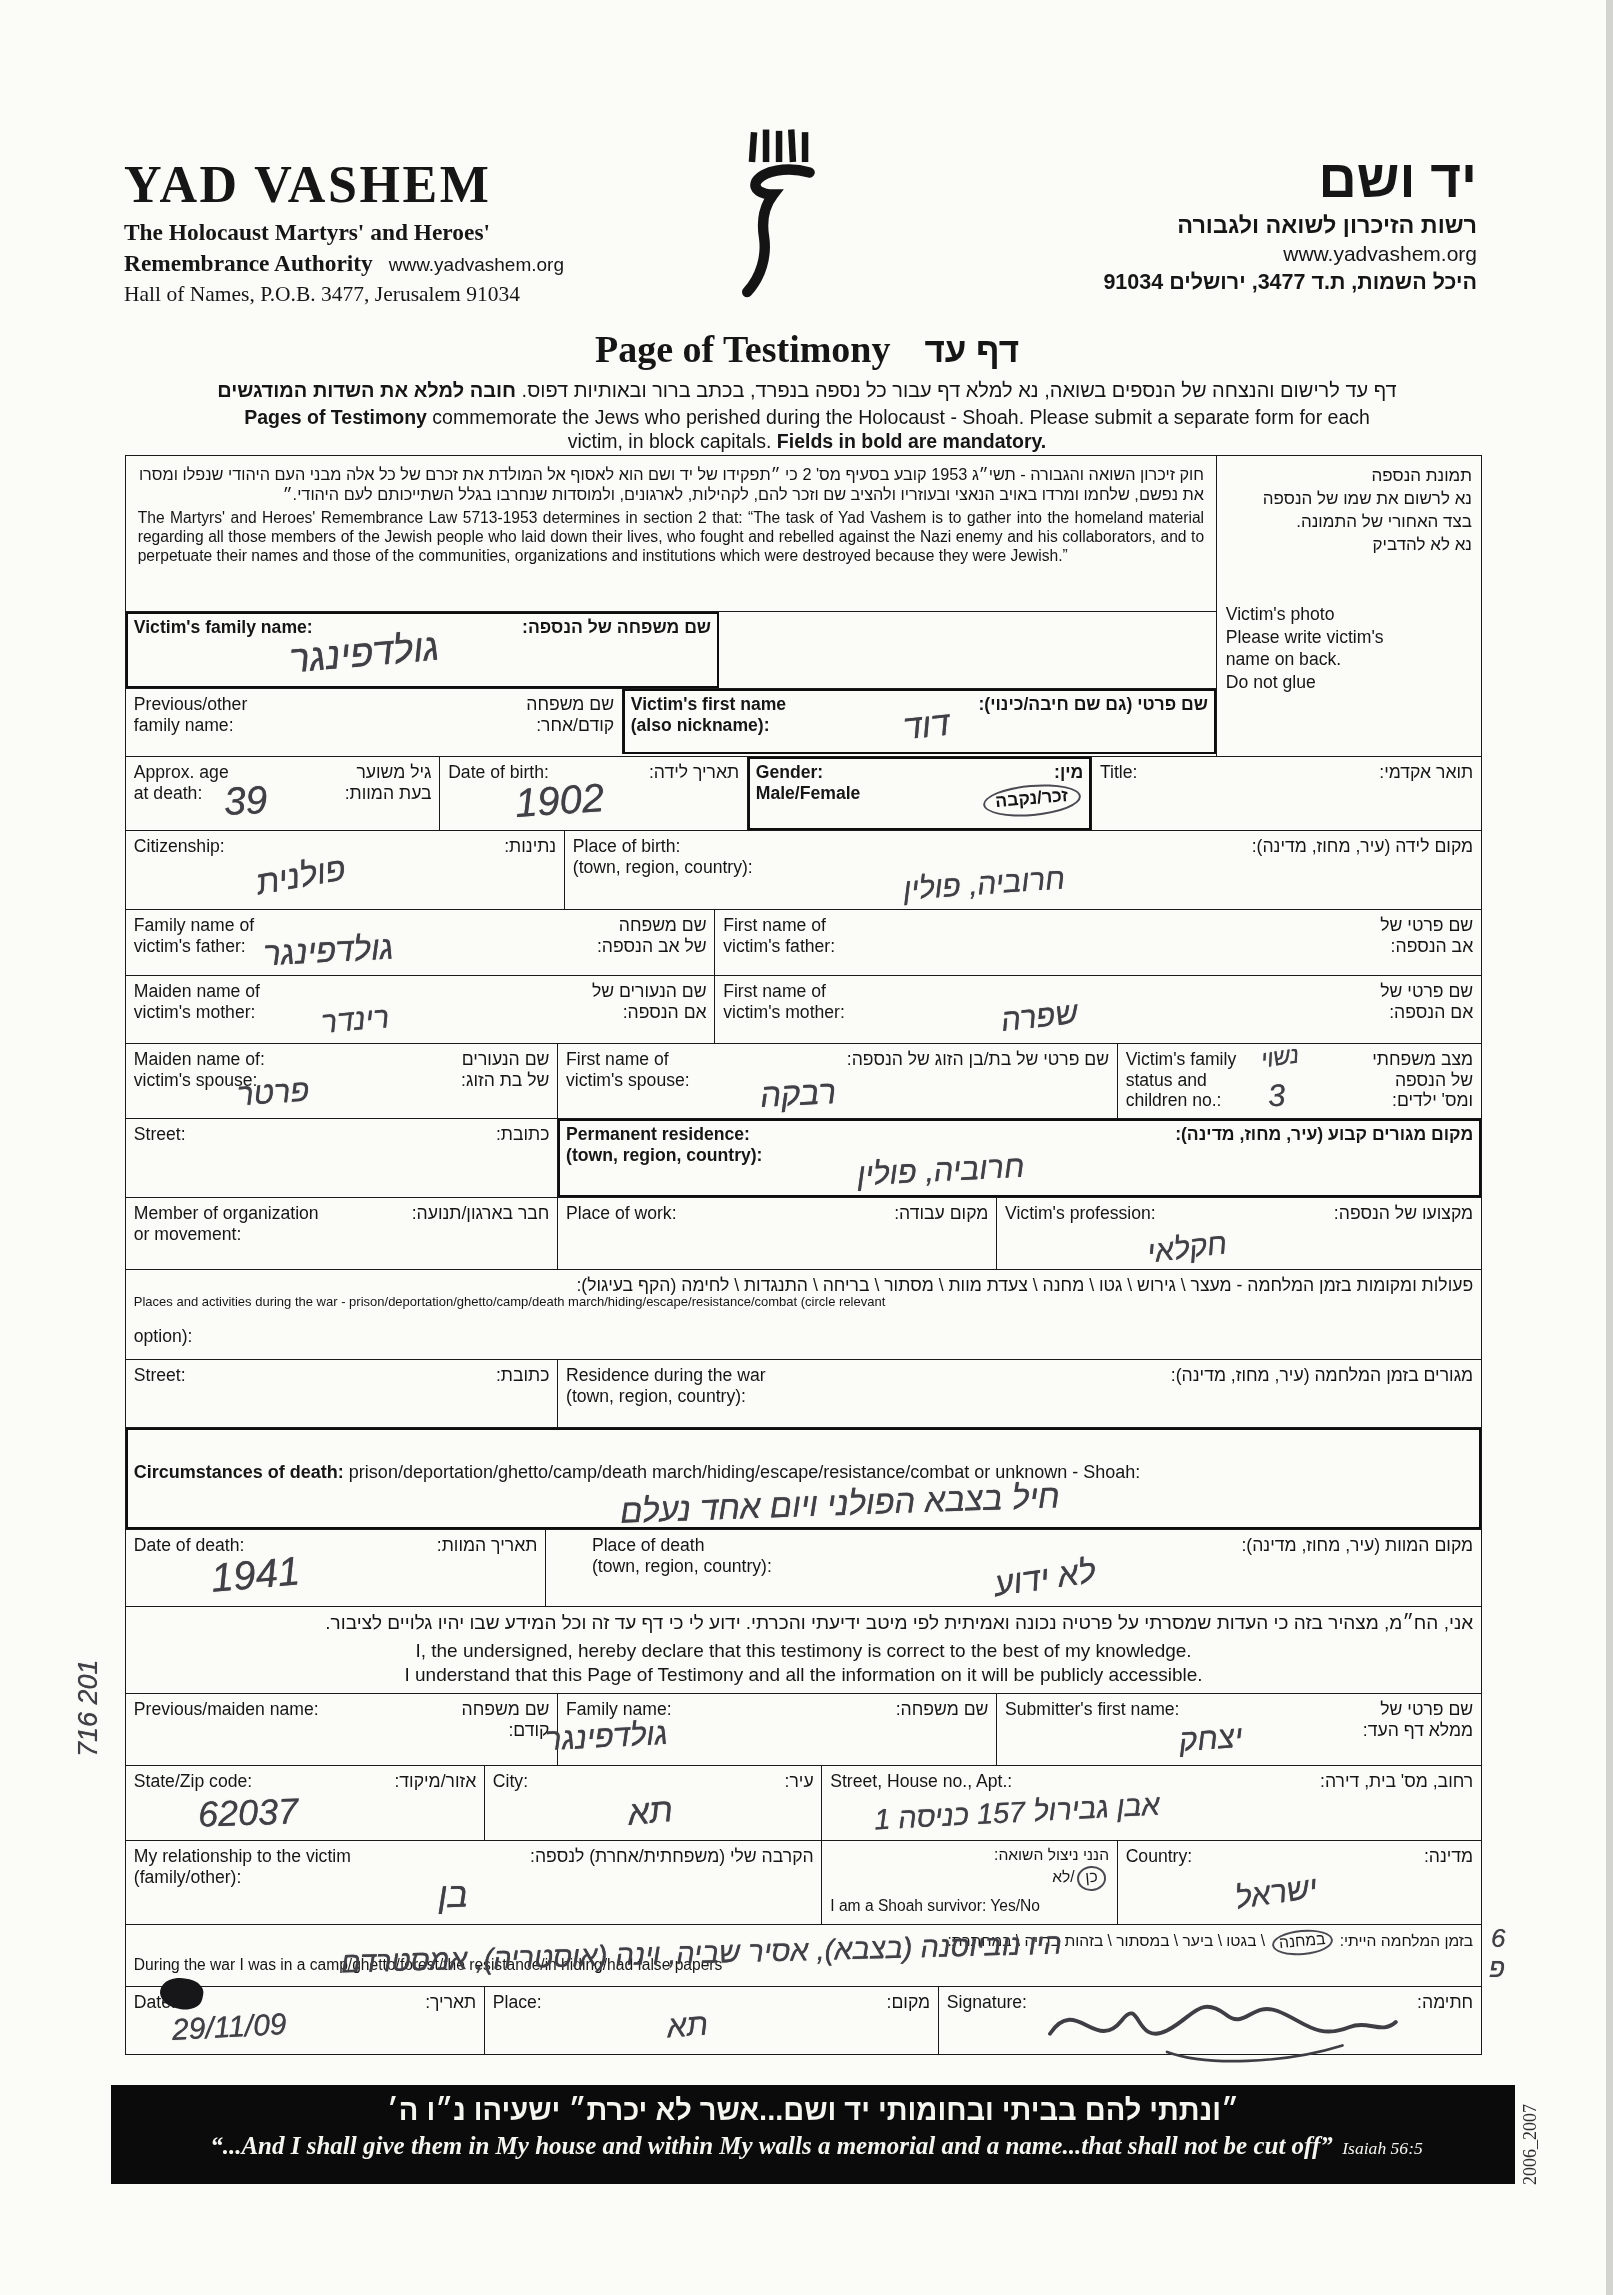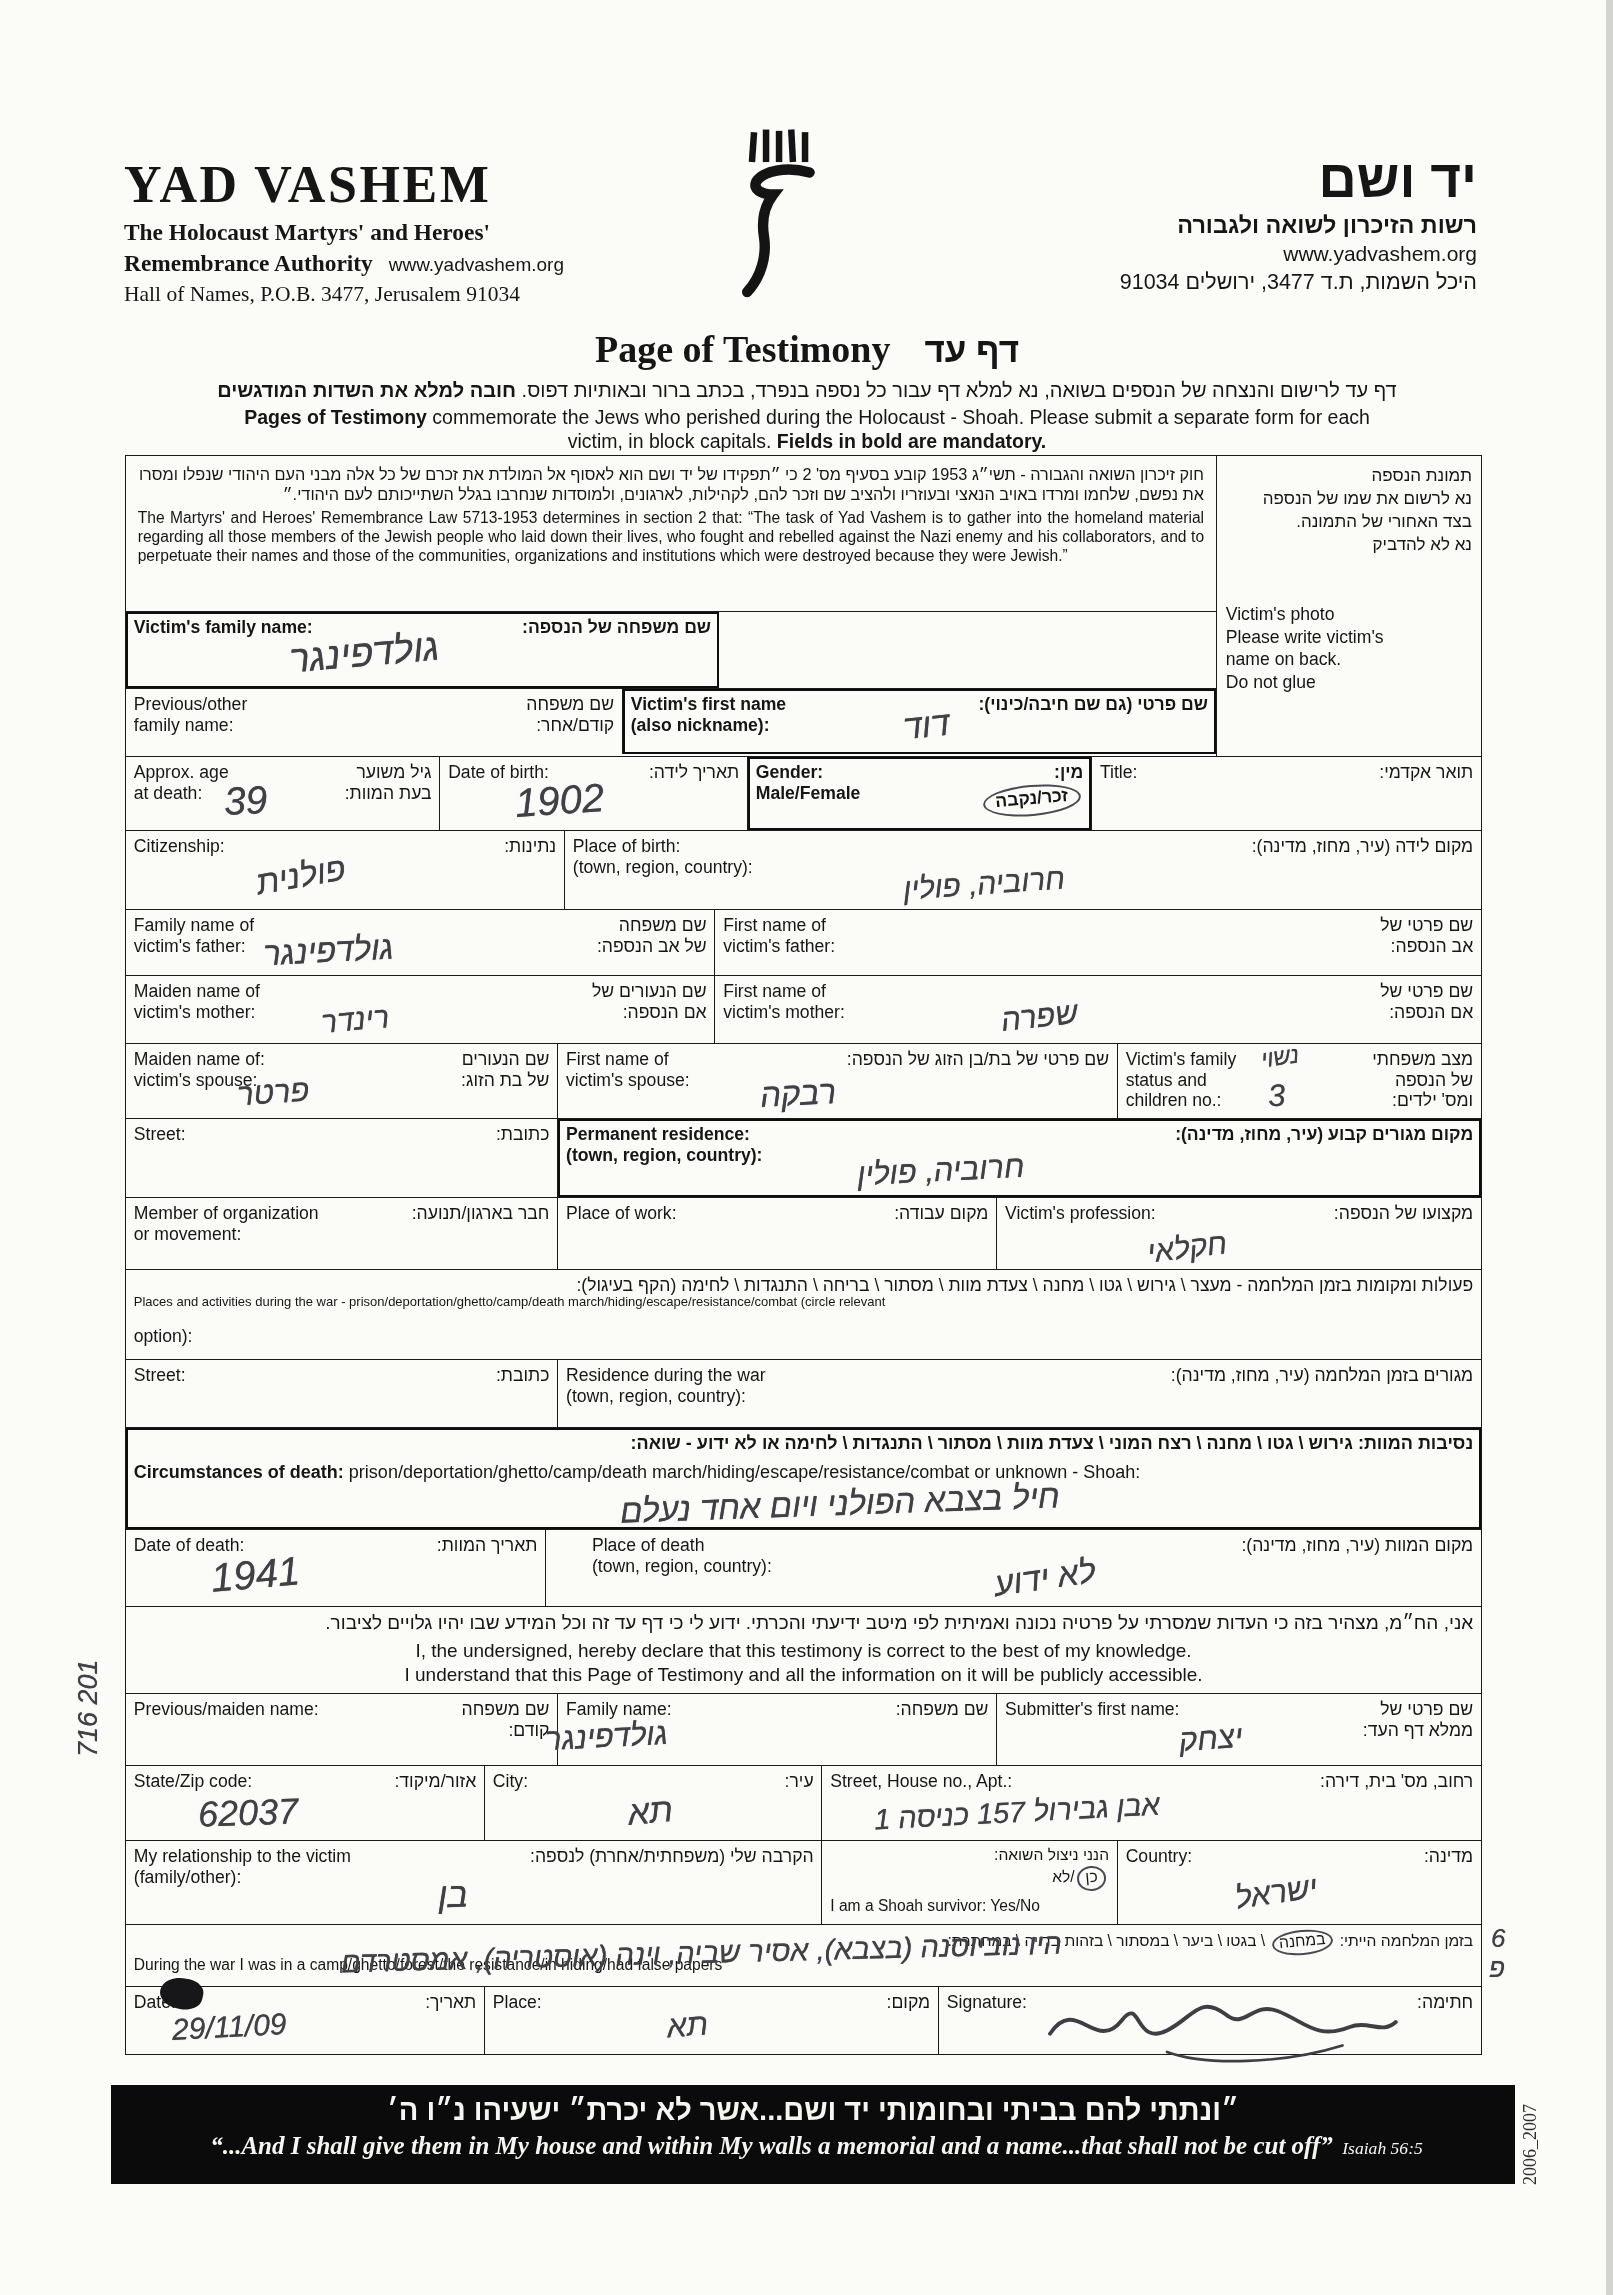--- a/index.html
+++ b/index.html
@@ -69,21 +69,21 @@
     <rect x="46" y="1" width="5" height="25" transform="rotate(-3 48 13)"></rect>
     <rect x="56" y="3" width="5" height="23"></rect>
   </g>
   <path d="M62 34 C44 29, 26 33, 21 41 C18 47, 25 51, 34 51 C27 60, 25 72, 27 84 C29 98, 25 114, 14 126" stroke="#141414" stroke-width="8" fill="none" stroke-linecap="round"></path>
 </svg>
 
 <div class="abs he" style="right:137px; top:148px;">
   <div class="b" style="font-size:53px;">יד ושם</div>
   <div class="b" style="font-size:23.4px; margin-top:2.6px;">רשות הזיכרון לשואה ולגבורה</div>
   <div style="font-size:21px; margin-top:3.9px; direction:ltr; text-align:right;">www.yadvashem.org</div>
-  <div style="font-size:21.5px; margin-top:3.9px;">היכל השמות, ת.ד 3477, ירושלים 91034</div>
+  <div style="font-size:21.5px; margin-top:3.9px;font-weight:bold;">היכל השמות, ת.ד 3477, ירושלים 91034</div>
 </div>
 
 <div class="abs" style="left:0; top:327px; width:100%; text-align:center;">
   <span class="serif b" style="font-size:38px;">Page of Testimony</span>
   <span class="b" style="font-size:35px; margin-left:31px;">דף עד</span>
 </div>
 
 <div class="abs" style="left:0; top:379px; width:100%; text-align:center;">
   <div class="he" style="font-size:20px; text-align:center;">
     <span>דף עד לרישום והנצחה של הנספים בשואה, נא למלא דף עבור כל נספה בנפרד, בכתב ברור ובאותיות דפוס. </span><span class="b">חובה למלא את השדות המודגשים</span>
@@ -341,21 +341,20 @@
         <div>Residence during the war</div>
         <div>(town, region, country):</div>
       </div>
       <div class="he-l">מגורים בזמן המלחמה (עיר, מחוז, מדינה):</div>
     </div>
   </div>
 
   <div class="row" style="height:102px;">
     <div class="cell last" style="width:100%;">
       <div class="heavy"></div>
-      <div class="he-l b" style="font-size:18px;">נסיבות המוות: גירוש \ גטו \ מחנה \ רצח המוני \ צעדת מוות \ מסתור \ התנגדות \ לחימה או לא ידוע - שואה:</div>
       <div class="en-l" style="top:34px; font-size:18px;">
         <span class="b">Circumstances of death:</span><span> prison/deportation/ghetto/camp/death march/hiding/escape/resistance/combat or unknown - Shoah:</span>
       </div>
       <div class="hw hw-he" style="left:494px; top:57px; font-size:33px; transform:rotate(-2deg);">חיל בצבא הפולני ויום אחד נעלם</div>
     </div>
   </div>
 
   <div class="row" style="height:77px;gap:38px;">
     <div class="cell" style="width:31.9%;">
       <div class="en-l">Date of death:</div>

